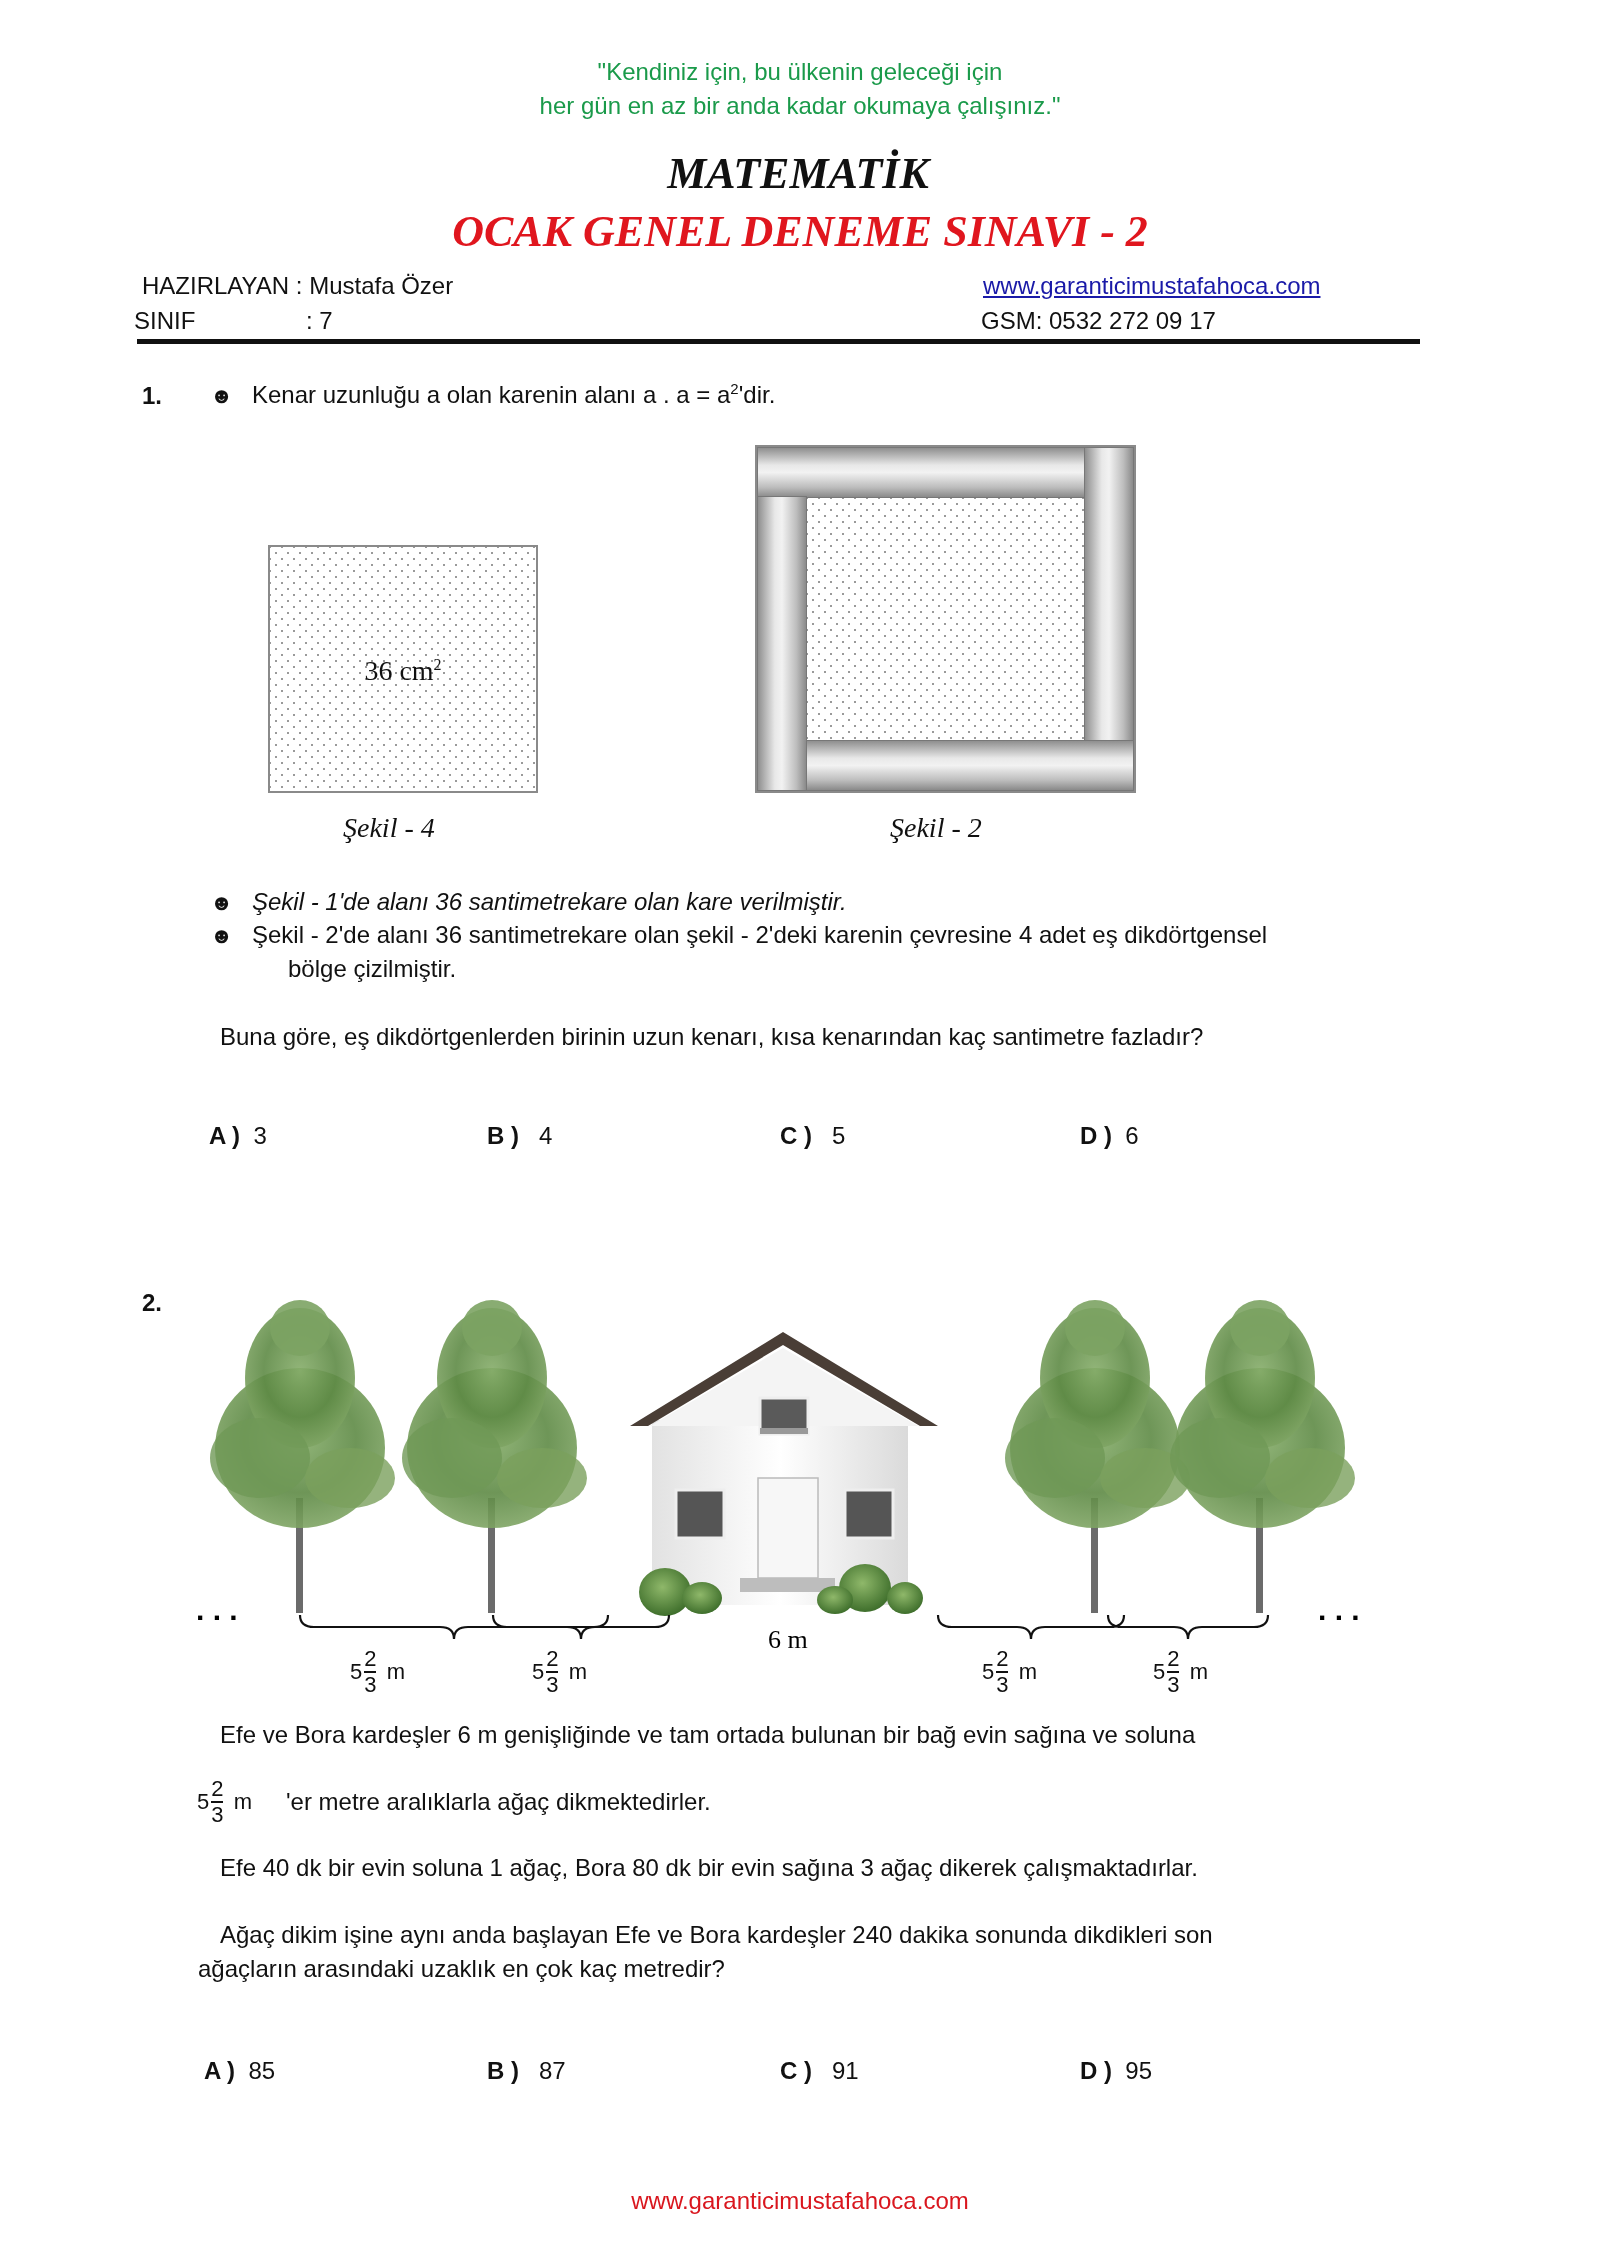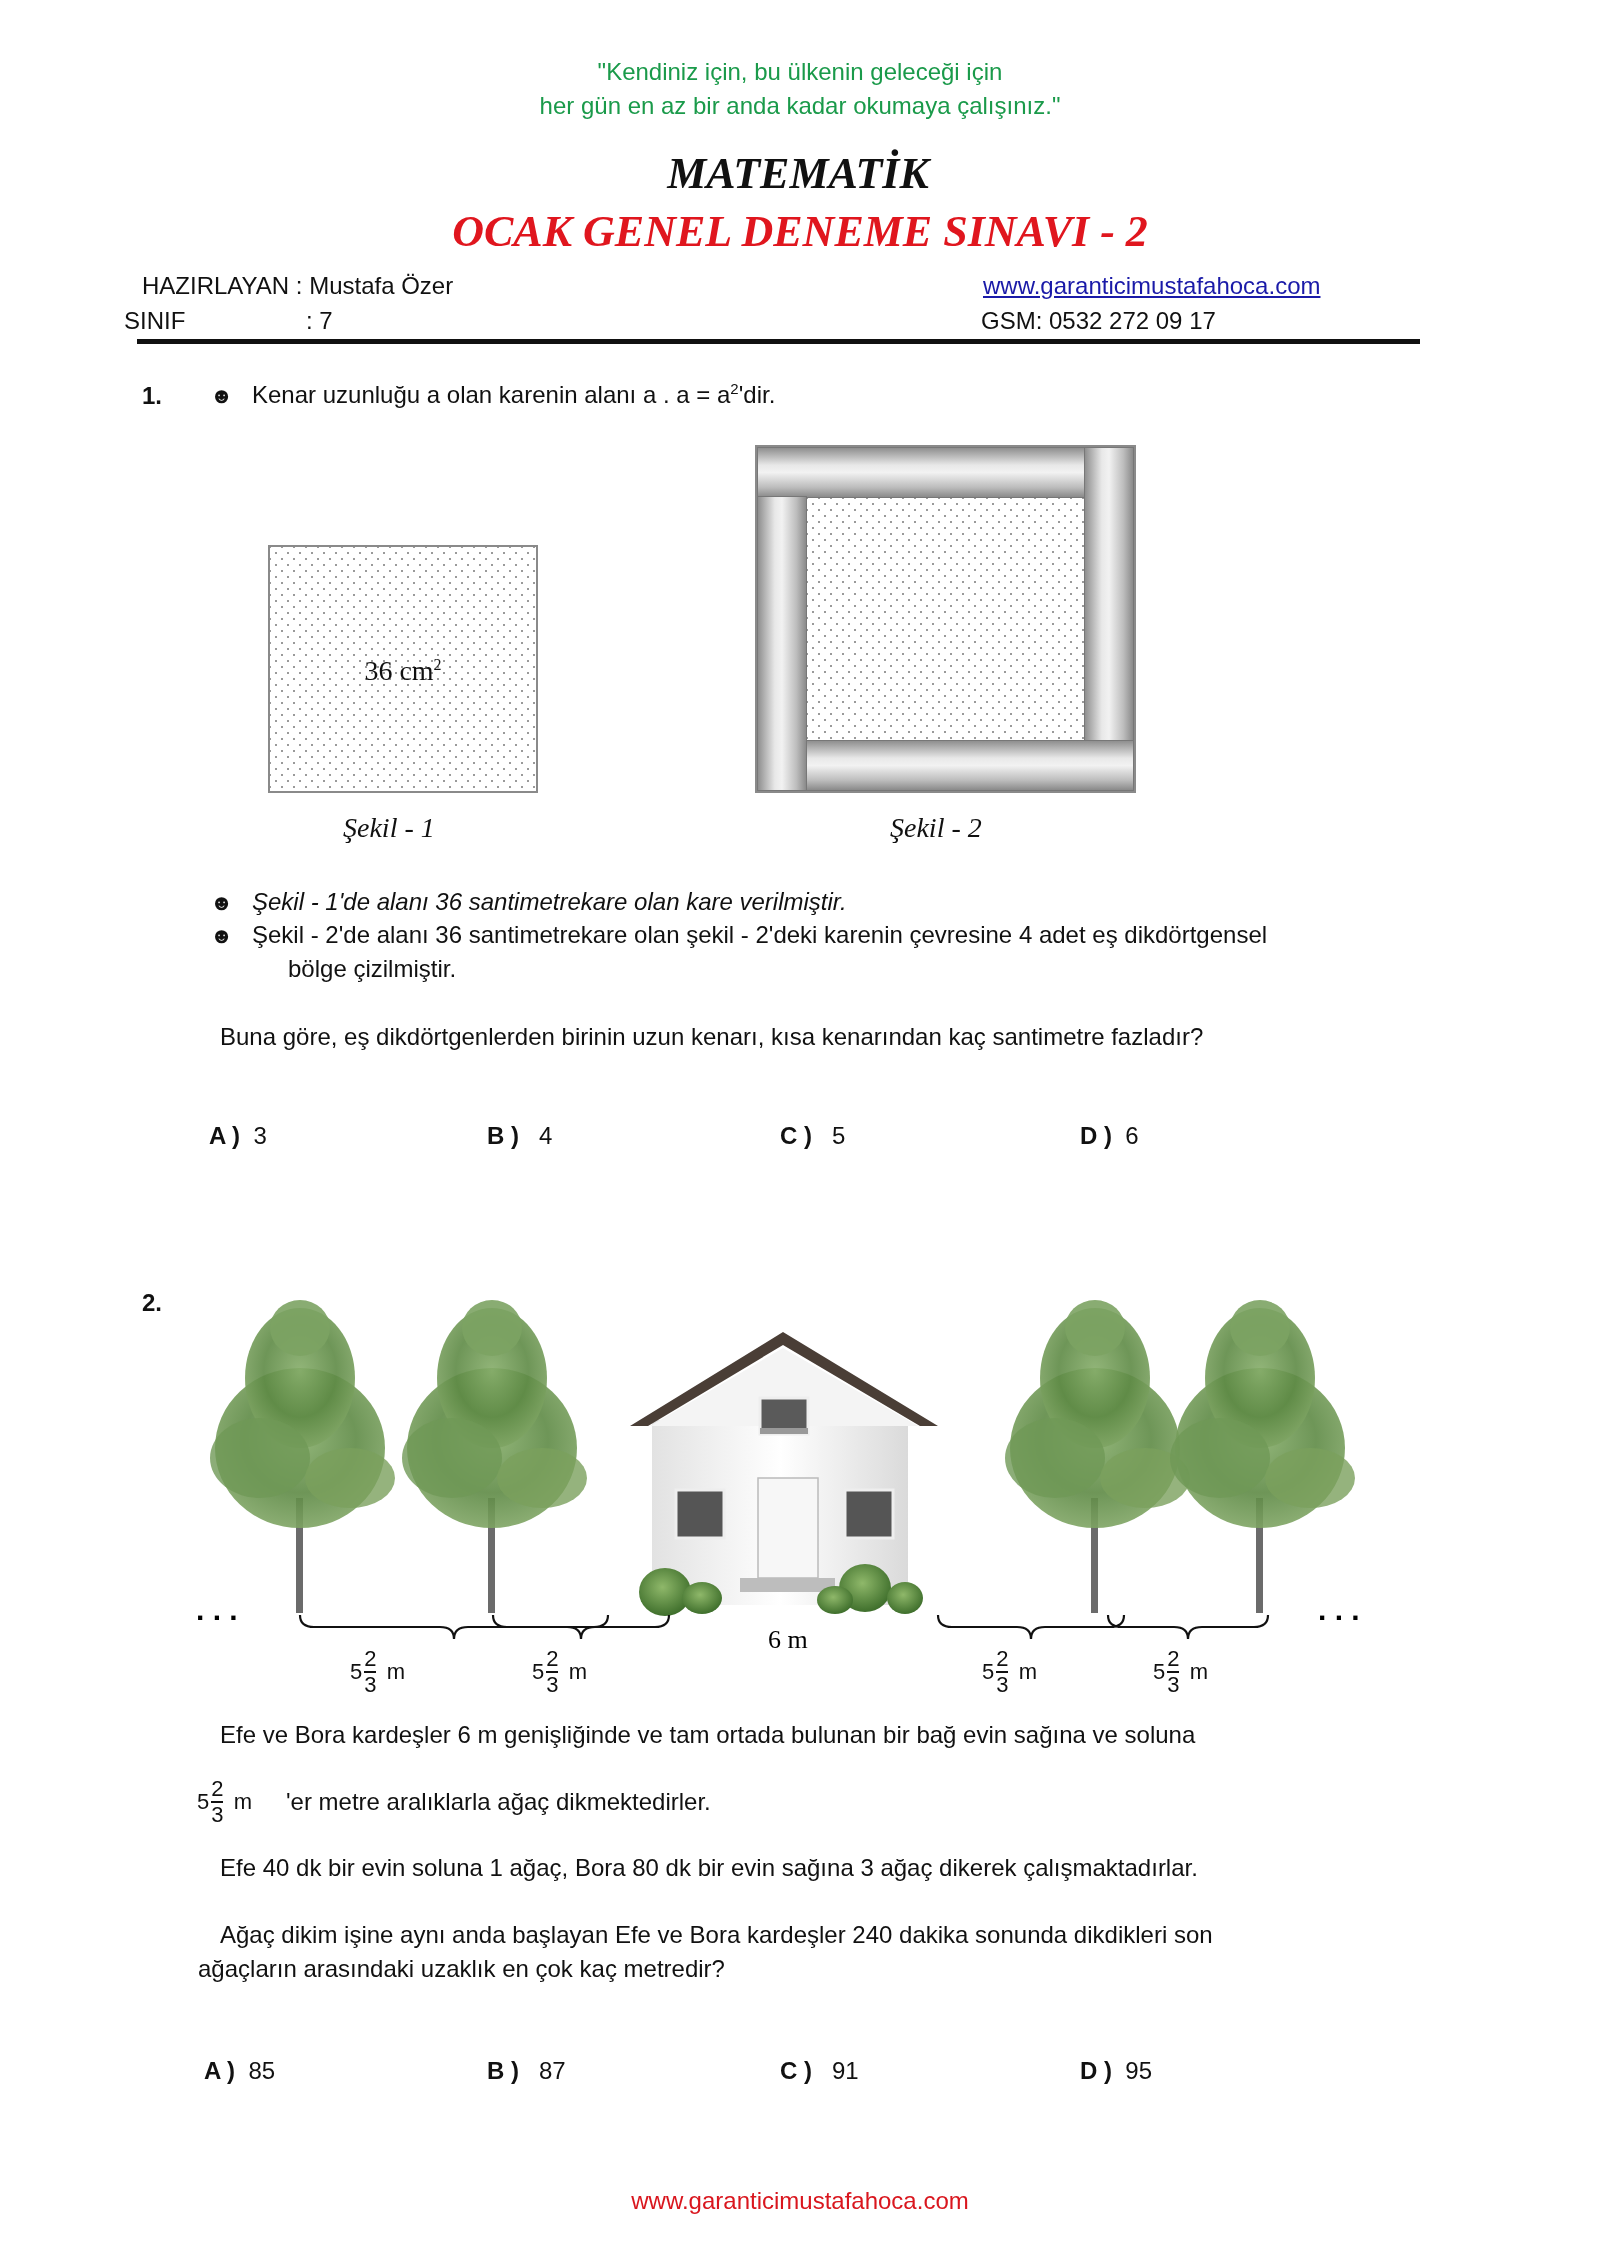--- a/index.html
+++ b/index.html
@@ -39,36 +39,36 @@
 </style>
 </head>
 <body>
 
 <div class="abs quote" style="top:55px;">"Kendiniz için, bu ülkenin geleceği için</div>
 <div class="abs quote" style="top:89px;">her gün en az bir anda kadar okumaya çalışınız."</div>
 <div class="abs title1" style="top:148px;">MATEMATİK</div>
 <div class="abs title2" style="top:206px;">OCAK GENEL DENEME SINAVI - 2</div>
 
 <div class="abs hdr" style="left:142px; top:272px;">HAZIRLAYAN : Mustafa Özer</div>
-<div class="abs hdr" style="left:124px; top:307px;">SINIF</div>
+<div class="abs hdr" style="left:134px; top:307px;">SINIF</div>
 <div class="abs hdr" style="left:306px; top:307px;">: 7</div>
 <div class="abs hdr" style="left:983px; top:272px;"><a href="#">www.garanticimustafahoca.com</a></div>
 <div class="abs hdr" style="left:981px; top:307px;">GSM:  0532 272 09 17</div>
 <div class="abs rule"></div>
 
 <div class="abs qnum" style="left:142px; top:382px;">1.</div>
 <div class="abs bullet" style="left:210px; top:383px;">☻</div>
 <div class="abs txt" style="left:252px; top:378px;">
   <span>Kenar uzunluğu a olan karenin alanı a . a = a</span><span class="sup">2</span><span>'dir.</span>
 </div>
 
 <div class="abs fig1 pattern">
   <div class="lbl"><span>36 cm</span><span class="sup" style="font-size:16px;">2</span></div>
 </div>
-<div class="abs caption" style="left:343px; top:812px;">Şekil - 1</div>
+<div class="abs caption" style="left:343px; top:812px;">Şekil - 4</div>
 
 <div class="abs fig2">
   <div class="bar-h" style="left:0; top:0; width:329px; height:51px;"></div>
   <div class="bar-v" style="left:327px; top:0; width:50px; height:295px;"></div>
   <div class="bar-h" style="left:48px; top:293px; width:329px; height:51px;"></div>
   <div class="bar-v" style="left:0; top:49px; width:50px; height:295px;"></div>
   <div class="pattern" style="position:absolute; left:50px; top:51px; width:277px; height:242px;"></div>
 </div>
 <div class="abs caption" style="left:890px; top:812px;">Şekil - 2</div>
 

